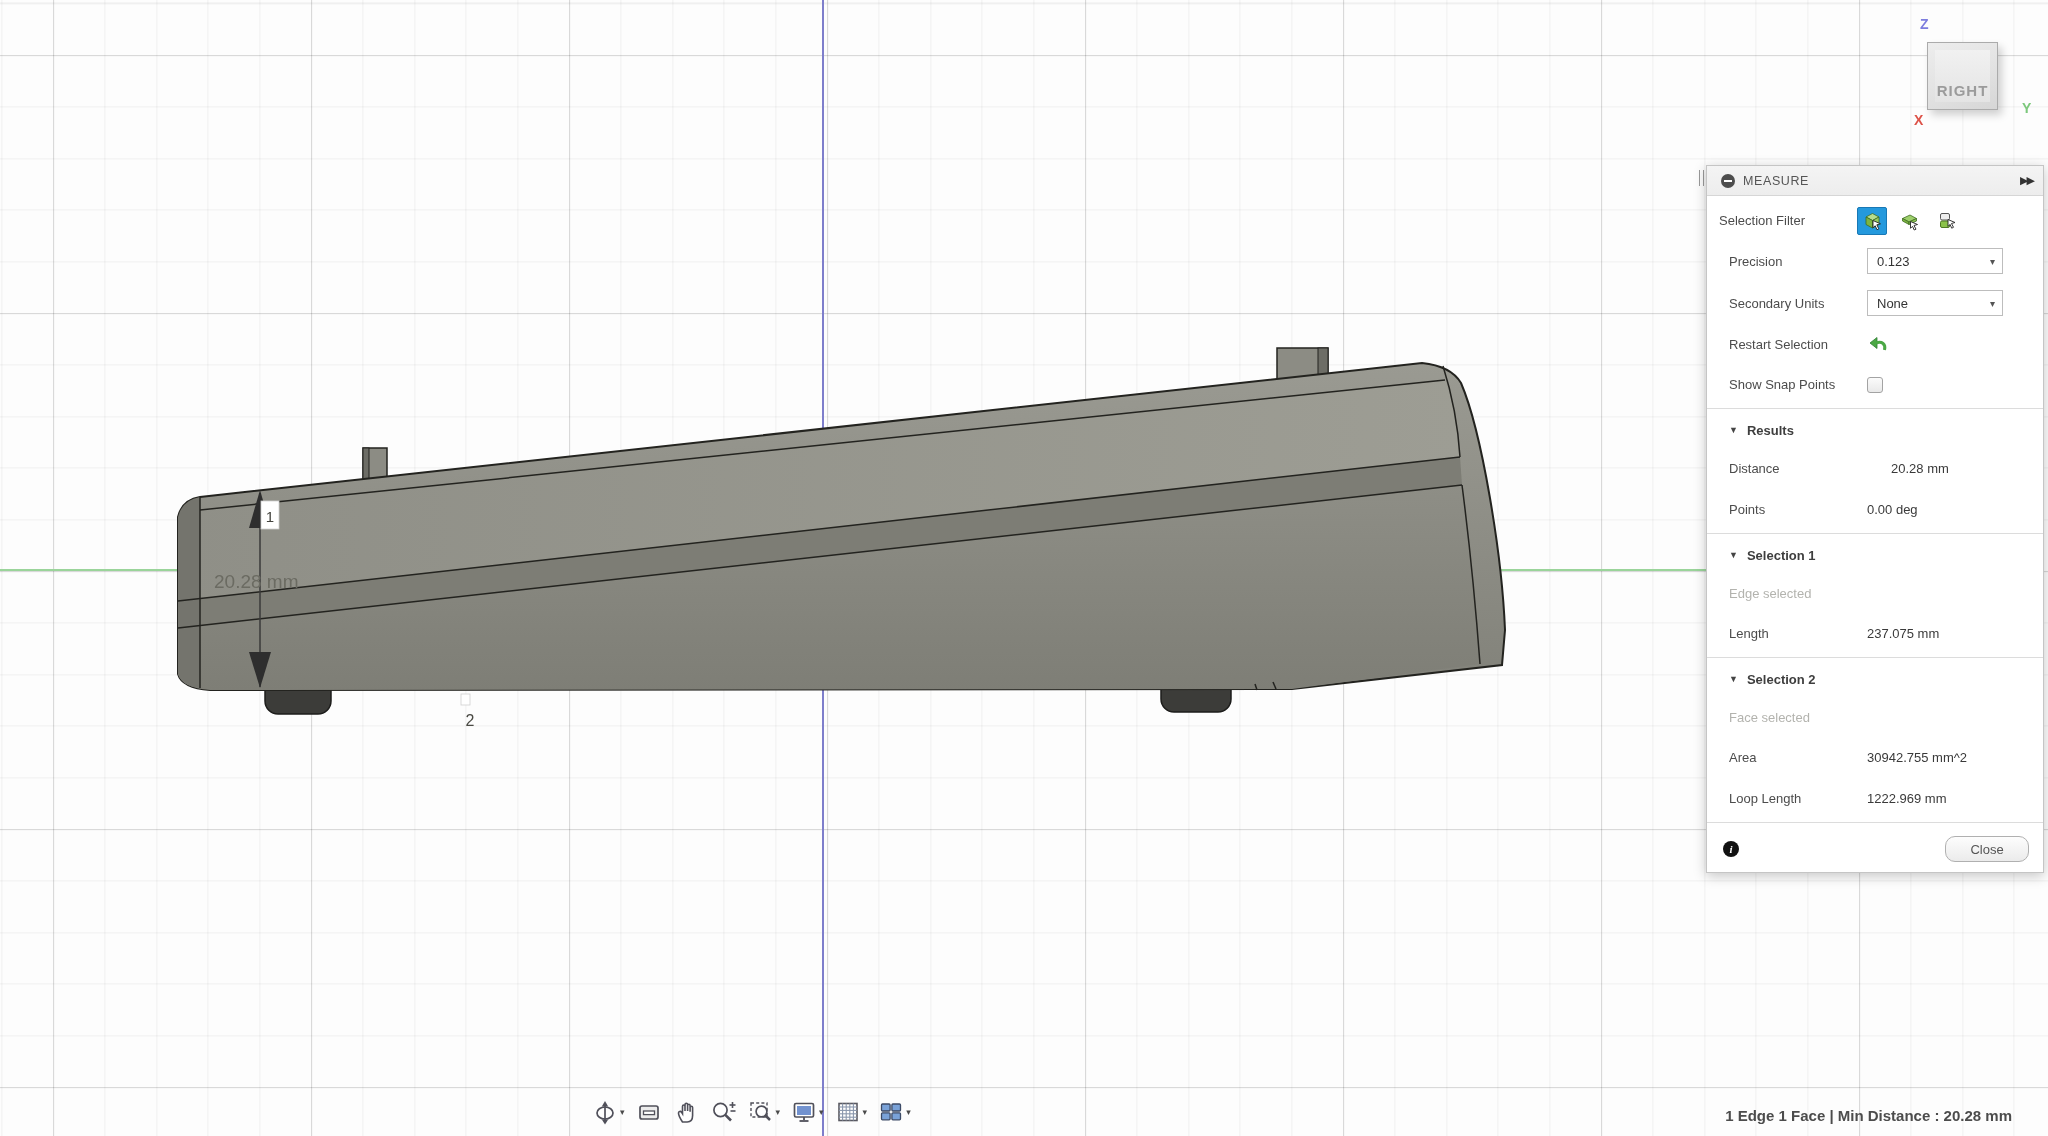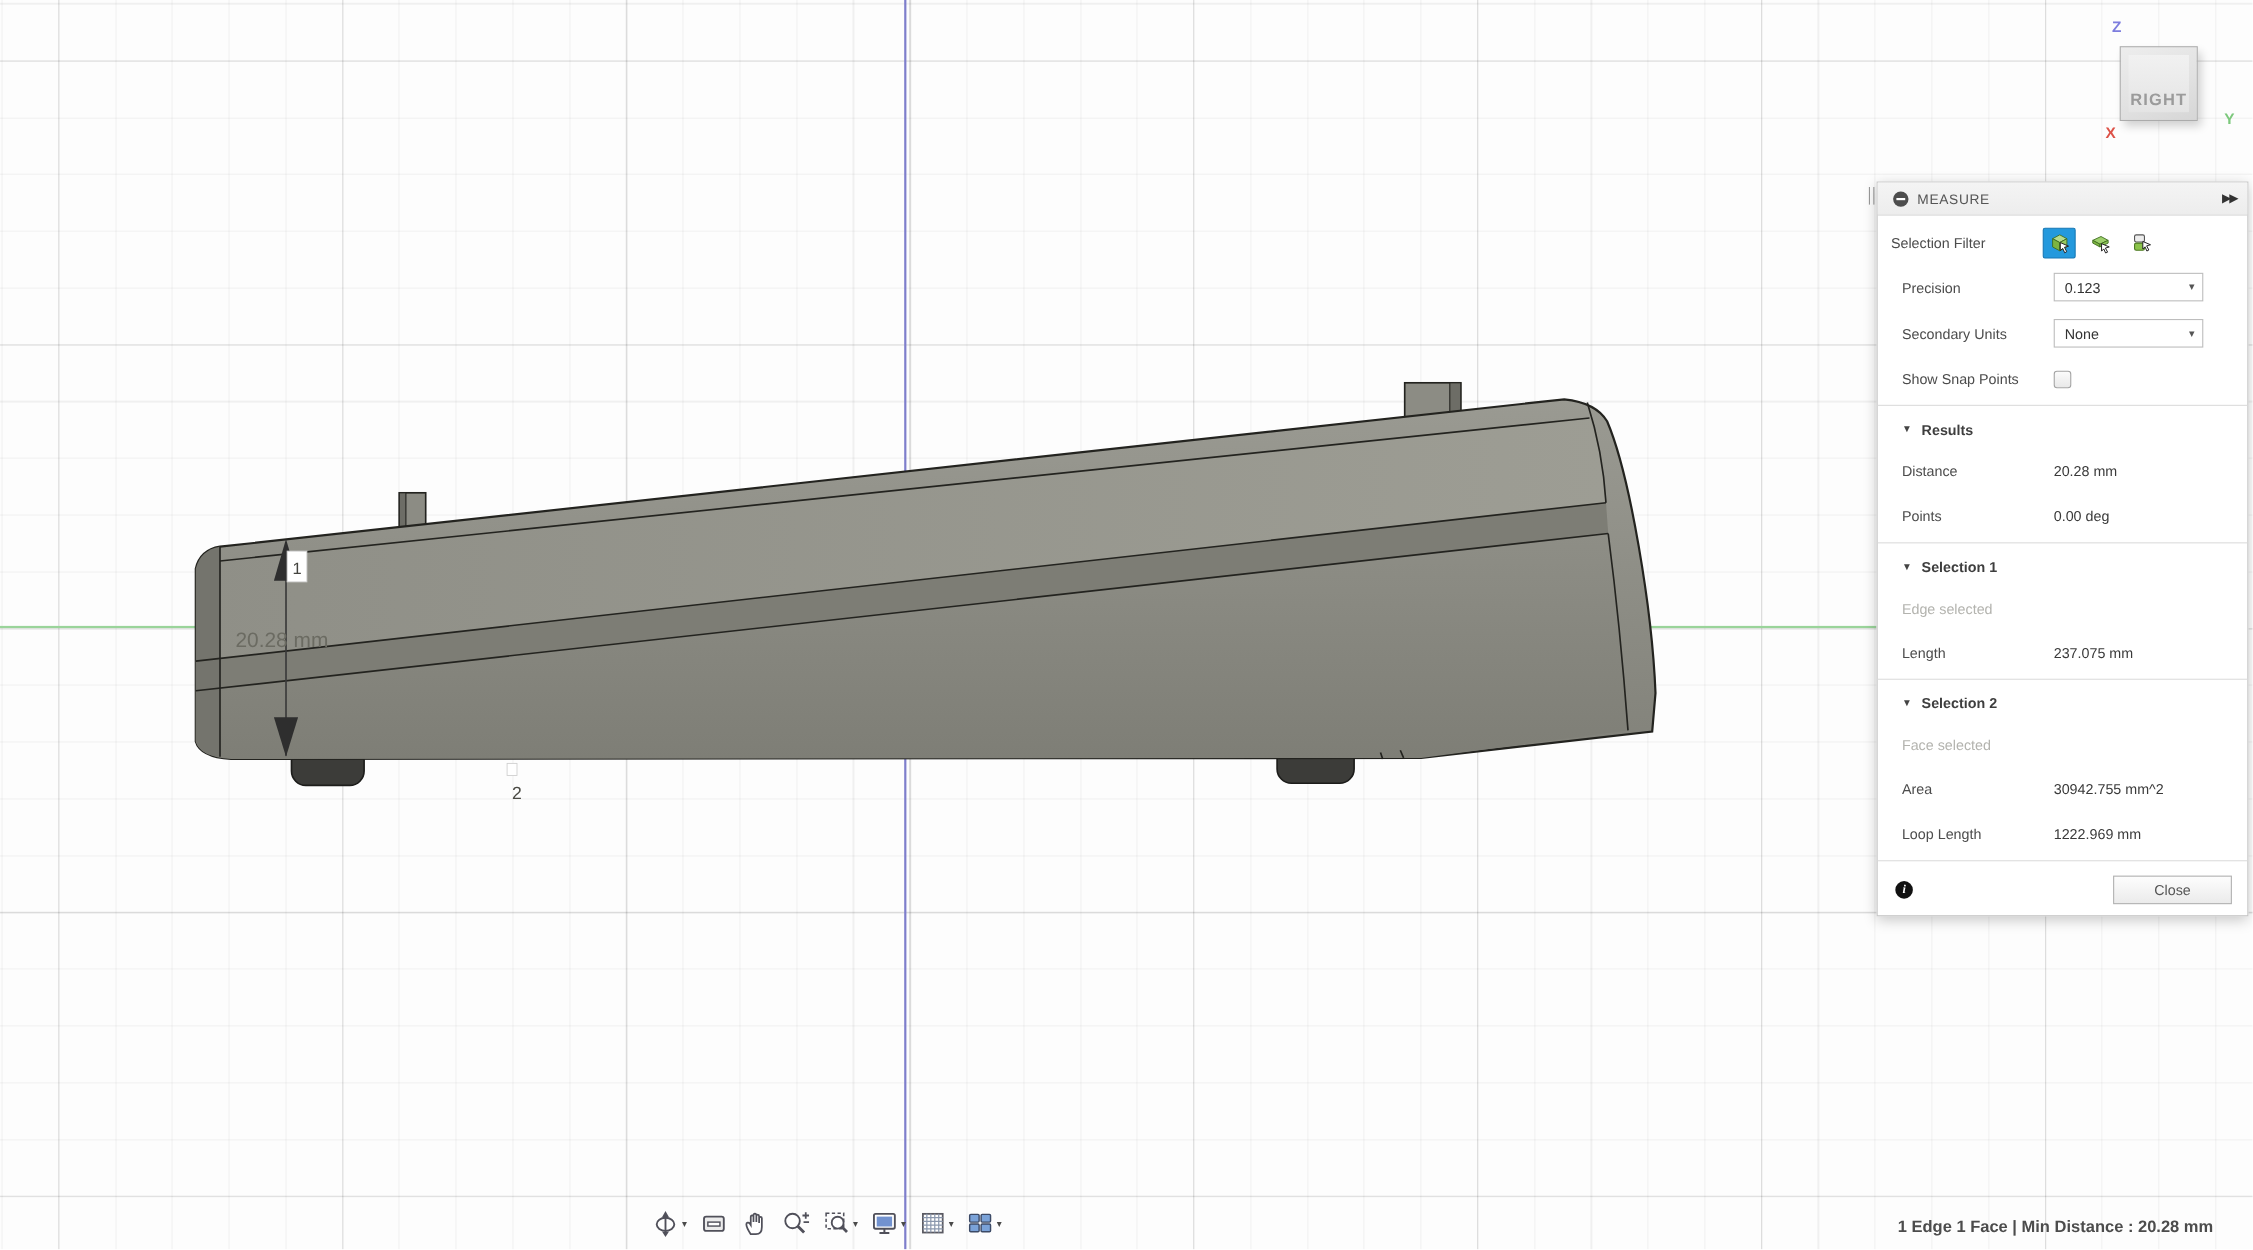--- a/index.html
+++ b/index.html
@@ -83,22 +83,22 @@
     font-weight:bold; color:#3e3e3e; }
   .section-caret { font-size:9px; color:#444; margin-right:9px; }
 
   .type-row { height:40px; color:#b3b3ae; display:flex; align-items:center; padding-left:22px; }
   .val { color:#3a3a3a; }
 
   .panel-footer { height:46px; display:flex; align-items:center; padding:0 14px 0 16px; }
   .info-icon { width:16px; height:16px; border-radius:50%; background:#111; color:#fff;
     font-size:11px; font-style:italic; font-weight:bold; font-family:"Liberation Serif",serif;
     display:flex; align-items:center; justify-content:center; }
-  .close-btn { margin-left:auto; width:108px; height:26px;
-    background:linear-gradient(#fdfdfd,#ebebeb); border:1px solid #b0b0b0; border-radius:0;
+  .close-btn { margin-left:auto; width:84px; height:26px;
+    background:linear-gradient(#fdfdfd,#ebebeb); border:1px solid #b0b0b0; border-radius:10px;
     font-size:13px; color:#555; display:flex; align-items:center; justify-content:center; }
 
   
   .navbar { position:absolute; left:592px; top:1099px; display:flex; align-items:center; gap:11px; }
   .nav-btn { display:flex; align-items:center; gap:2px; }
   .nav-caret { font-size:9px; color:#4a4a4a; }
 
   
   .status-text { position:absolute; right:36px; top:1107px; font-size:15px; font-weight:bold; color:#4c4c4c; }
 </style>
@@ -232,33 +232,40 @@
     </div>
 
     <div class="prow">
       <span class="plabel">Secondary Units</span>
       <div class="dropdown">
         <span>None</span>
         <span class="dd-caret">▾</span>
       </div>
     </div>
 
+    <div class="prow" style="height:40px;">
+      <span class="plabel">Restart Selection</span>
+      <svg width="22" height="20" viewBox="0 0 22 20">
+        <polygon points="3,9 10,3.5 10,14.5" fill="#4ba845" stroke="#2e7d32" stroke-width="0.8"></polygon>
+        <path d="M9,9 C15,7 19,10 17.5,16" stroke="#4ba845" stroke-width="3" fill="none"></path>
+      </svg>
+    </div>
 
     <div class="prow" style="height:41px;">
       <span class="plabel">Show Snap Points</span>
       <div class="checkbox"></div>
     </div>
 
     <div class="psep"></div>
 
     <div class="section-header">
       <span class="section-caret">▼</span>
       <span>Results</span>
     </div>
-    <div class="prow" style="height:41px;">
+    <div class="prow" style="height:41px;gap:24px;">
       <span class="plabel">Distance</span>
       <span class="val">20.28 mm</span>
     </div>
     <div class="prow" style="height:41px;">
       <span class="plabel">Points</span>
       <span class="val">0.00 deg</span>
     </div>
 
     <div class="psep"></div>
 

